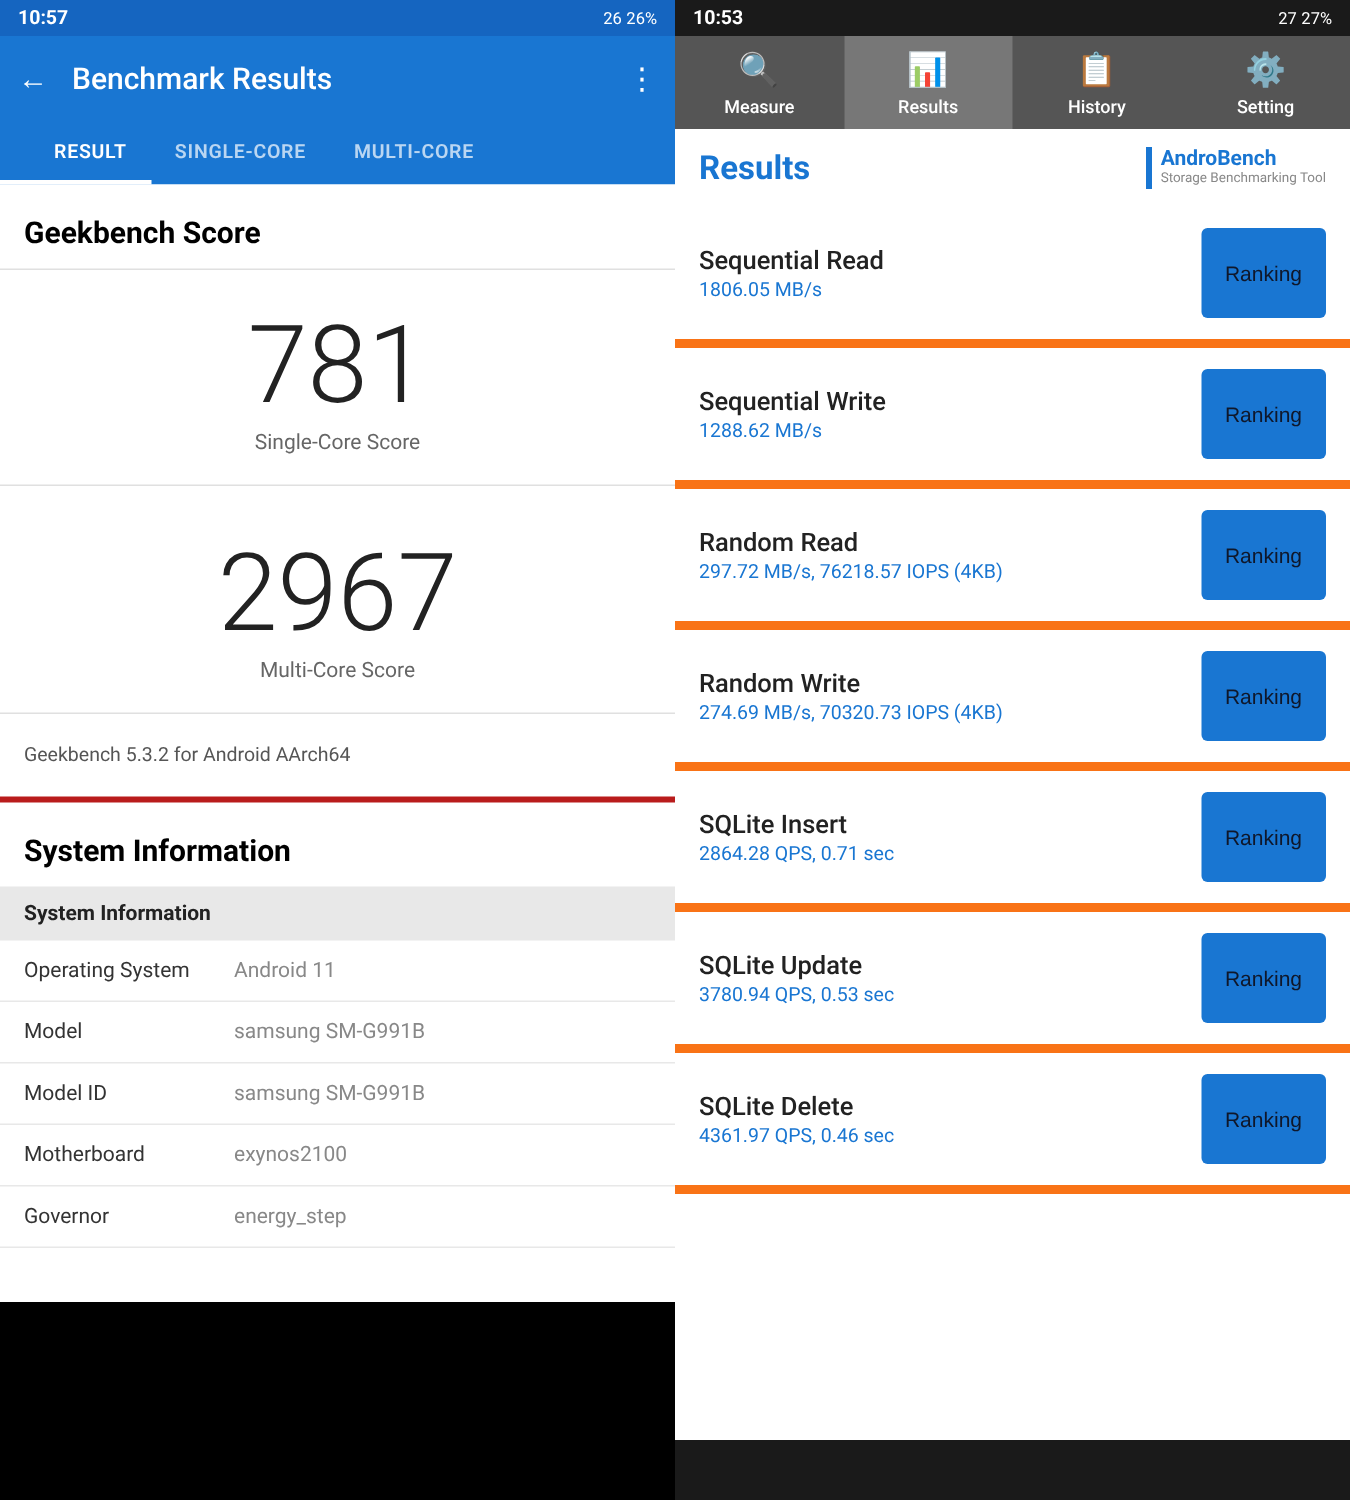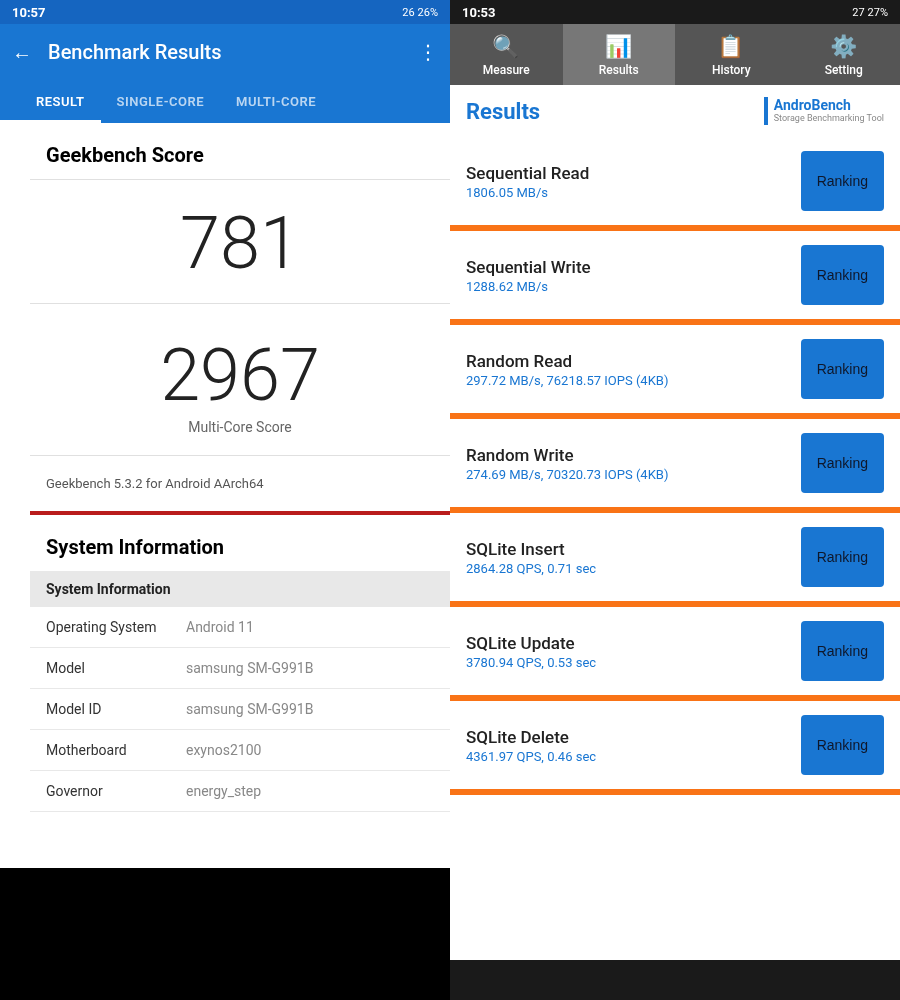--- a/index.html
+++ b/index.html
@@ -99,21 +99,20 @@
       left: 0;
       right: 0;
       height: 3px;
       background: #fff;
     }
 
     .content-area {
       flex: 1;
       overflow-y: auto;
       background: #fff;
-      padding-left: 30px;
     }
 
     .section-title {
       font-size: 20px;
       font-weight: 700;
       color: #000;
       padding: 20px 16px 12px;
       border-bottom: 1px solid #e0e0e0;
     }
 
@@ -361,20 +360,21 @@
     <div class="tab-item">
       <span>MULTI-CORE</span>
     </div>
   </div>
 
   <div class="content-area">
     <div class="section-title">Geekbench Score</div>
 
     <div class="score-block">
       <div class="score-number">781</div>
+      <div class="score-label">Single-Core Score</div>
     </div>
 
     <div class="divider"></div>
 
     <div class="score-block">
       <div class="score-number">2967</div>
       <div class="score-label">Multi-Core Score</div>
     </div>
 
     <div class="divider"></div>

